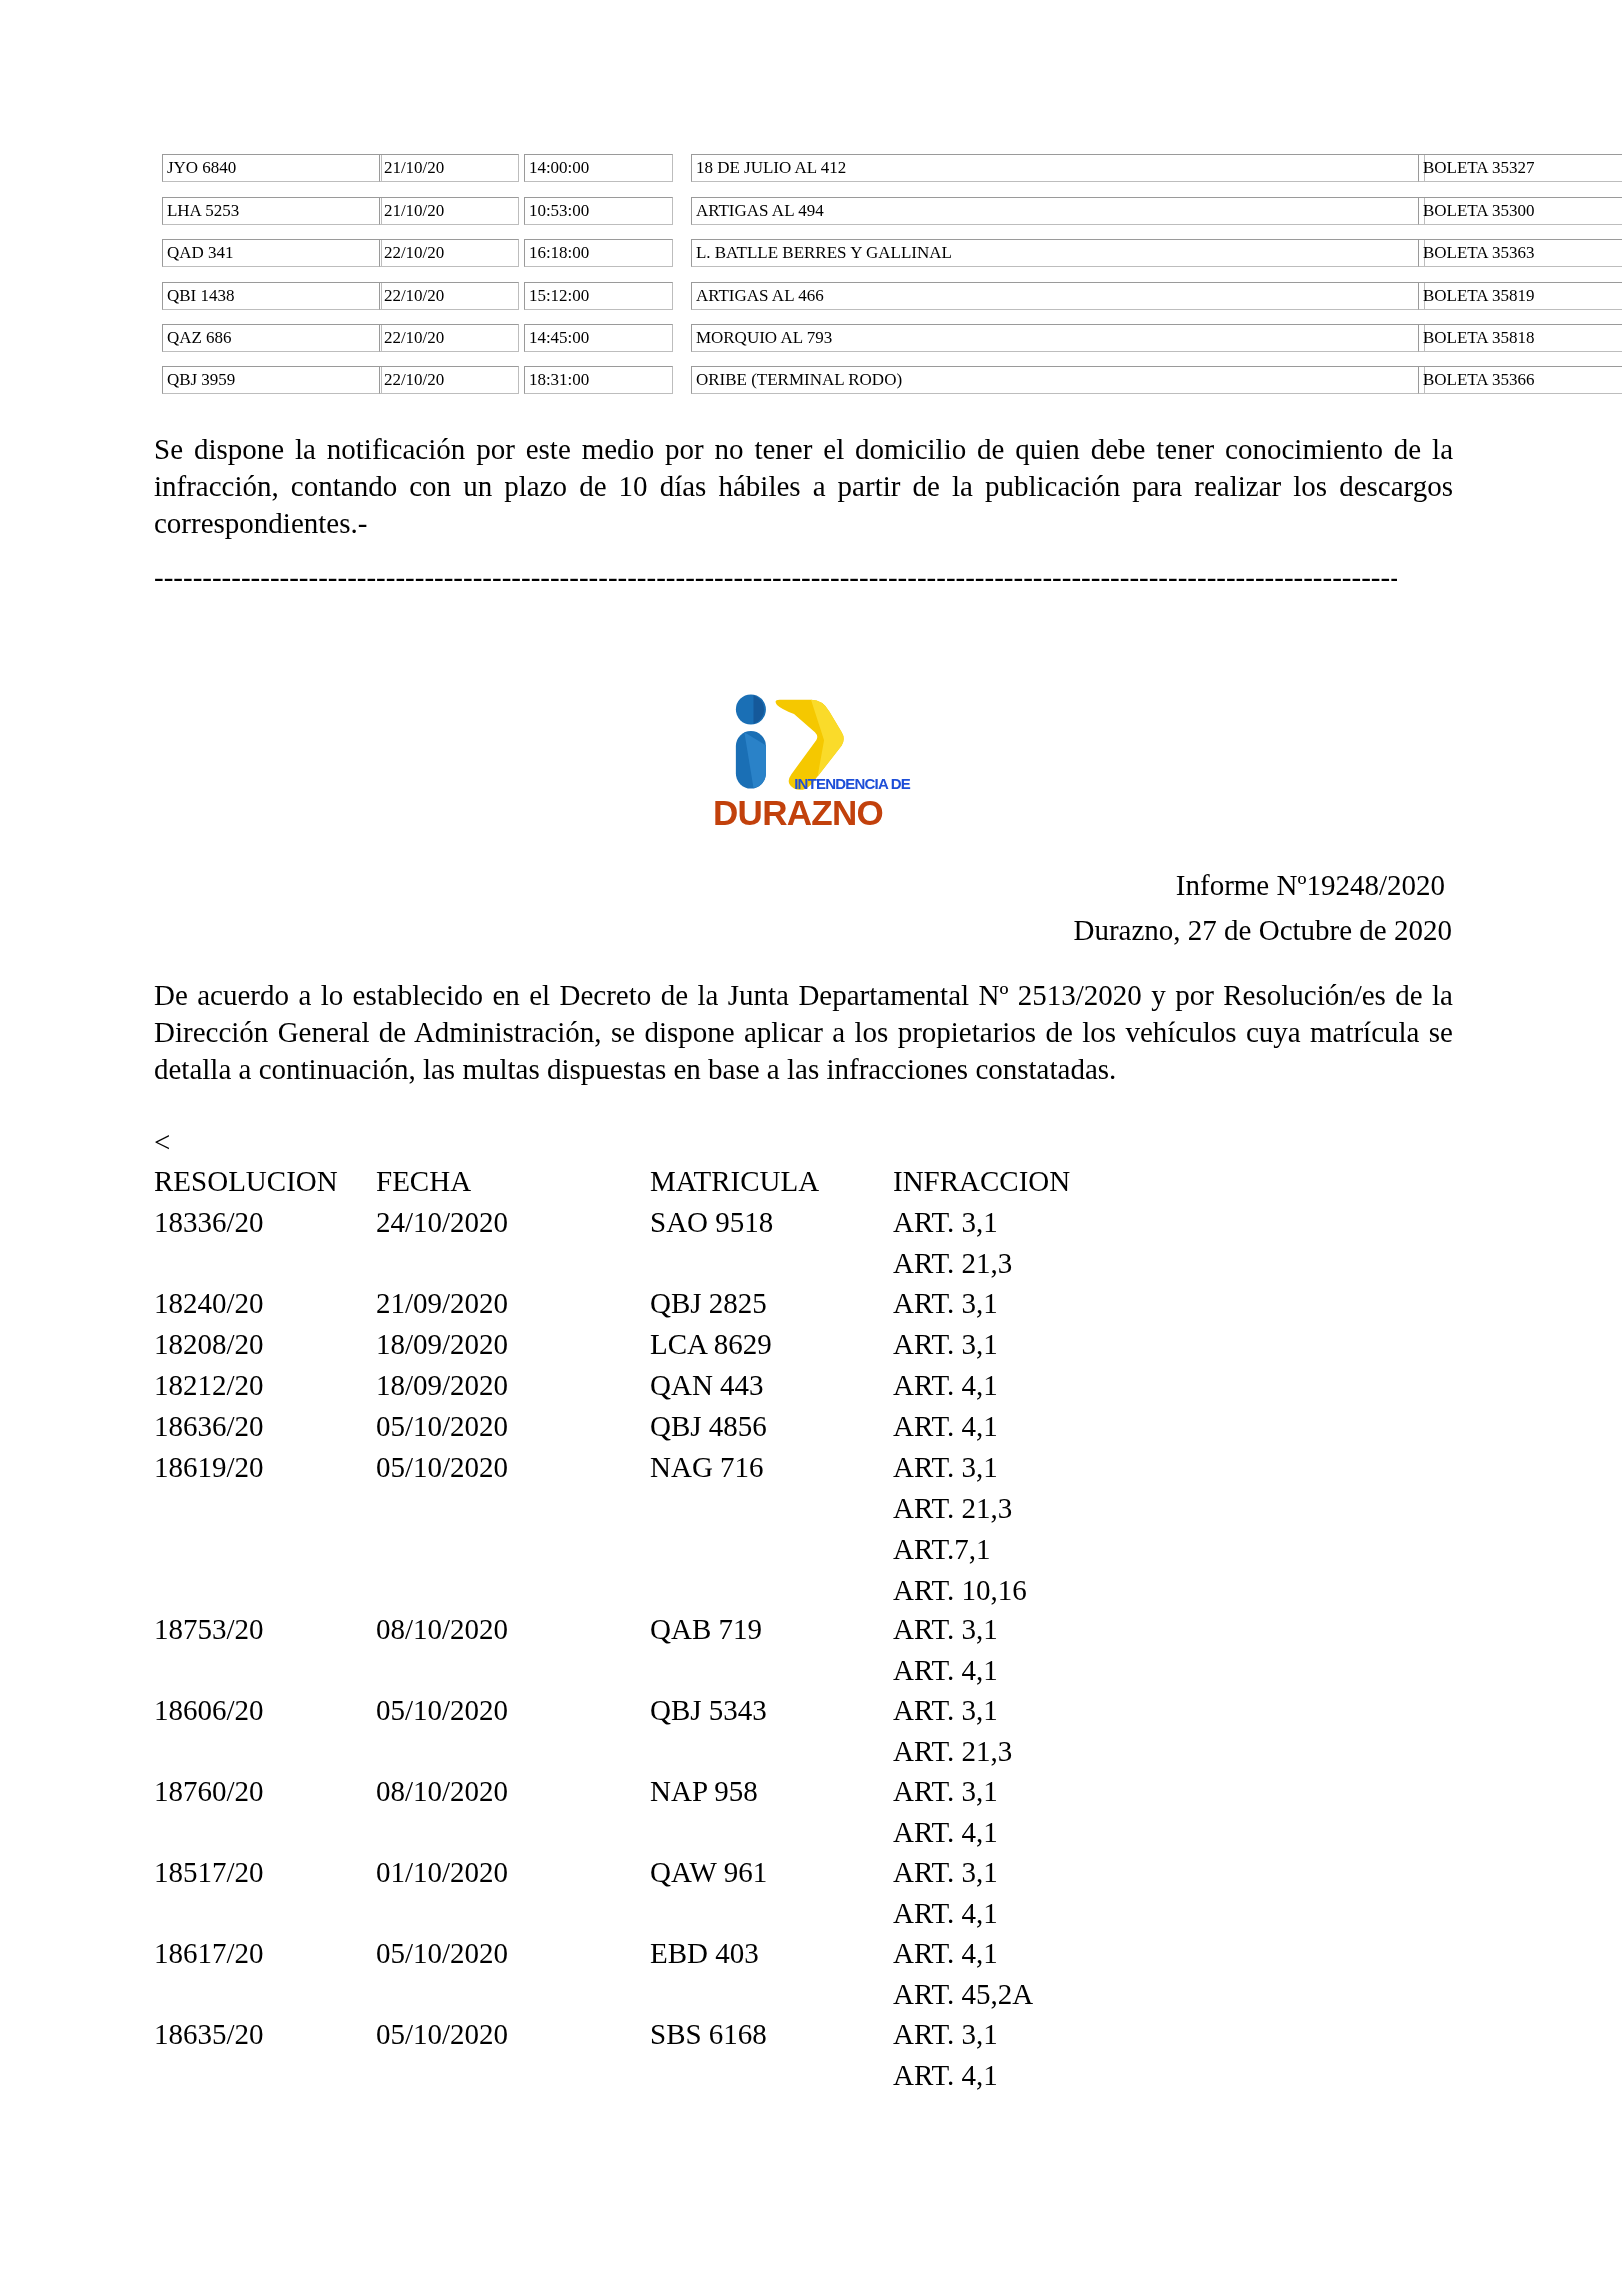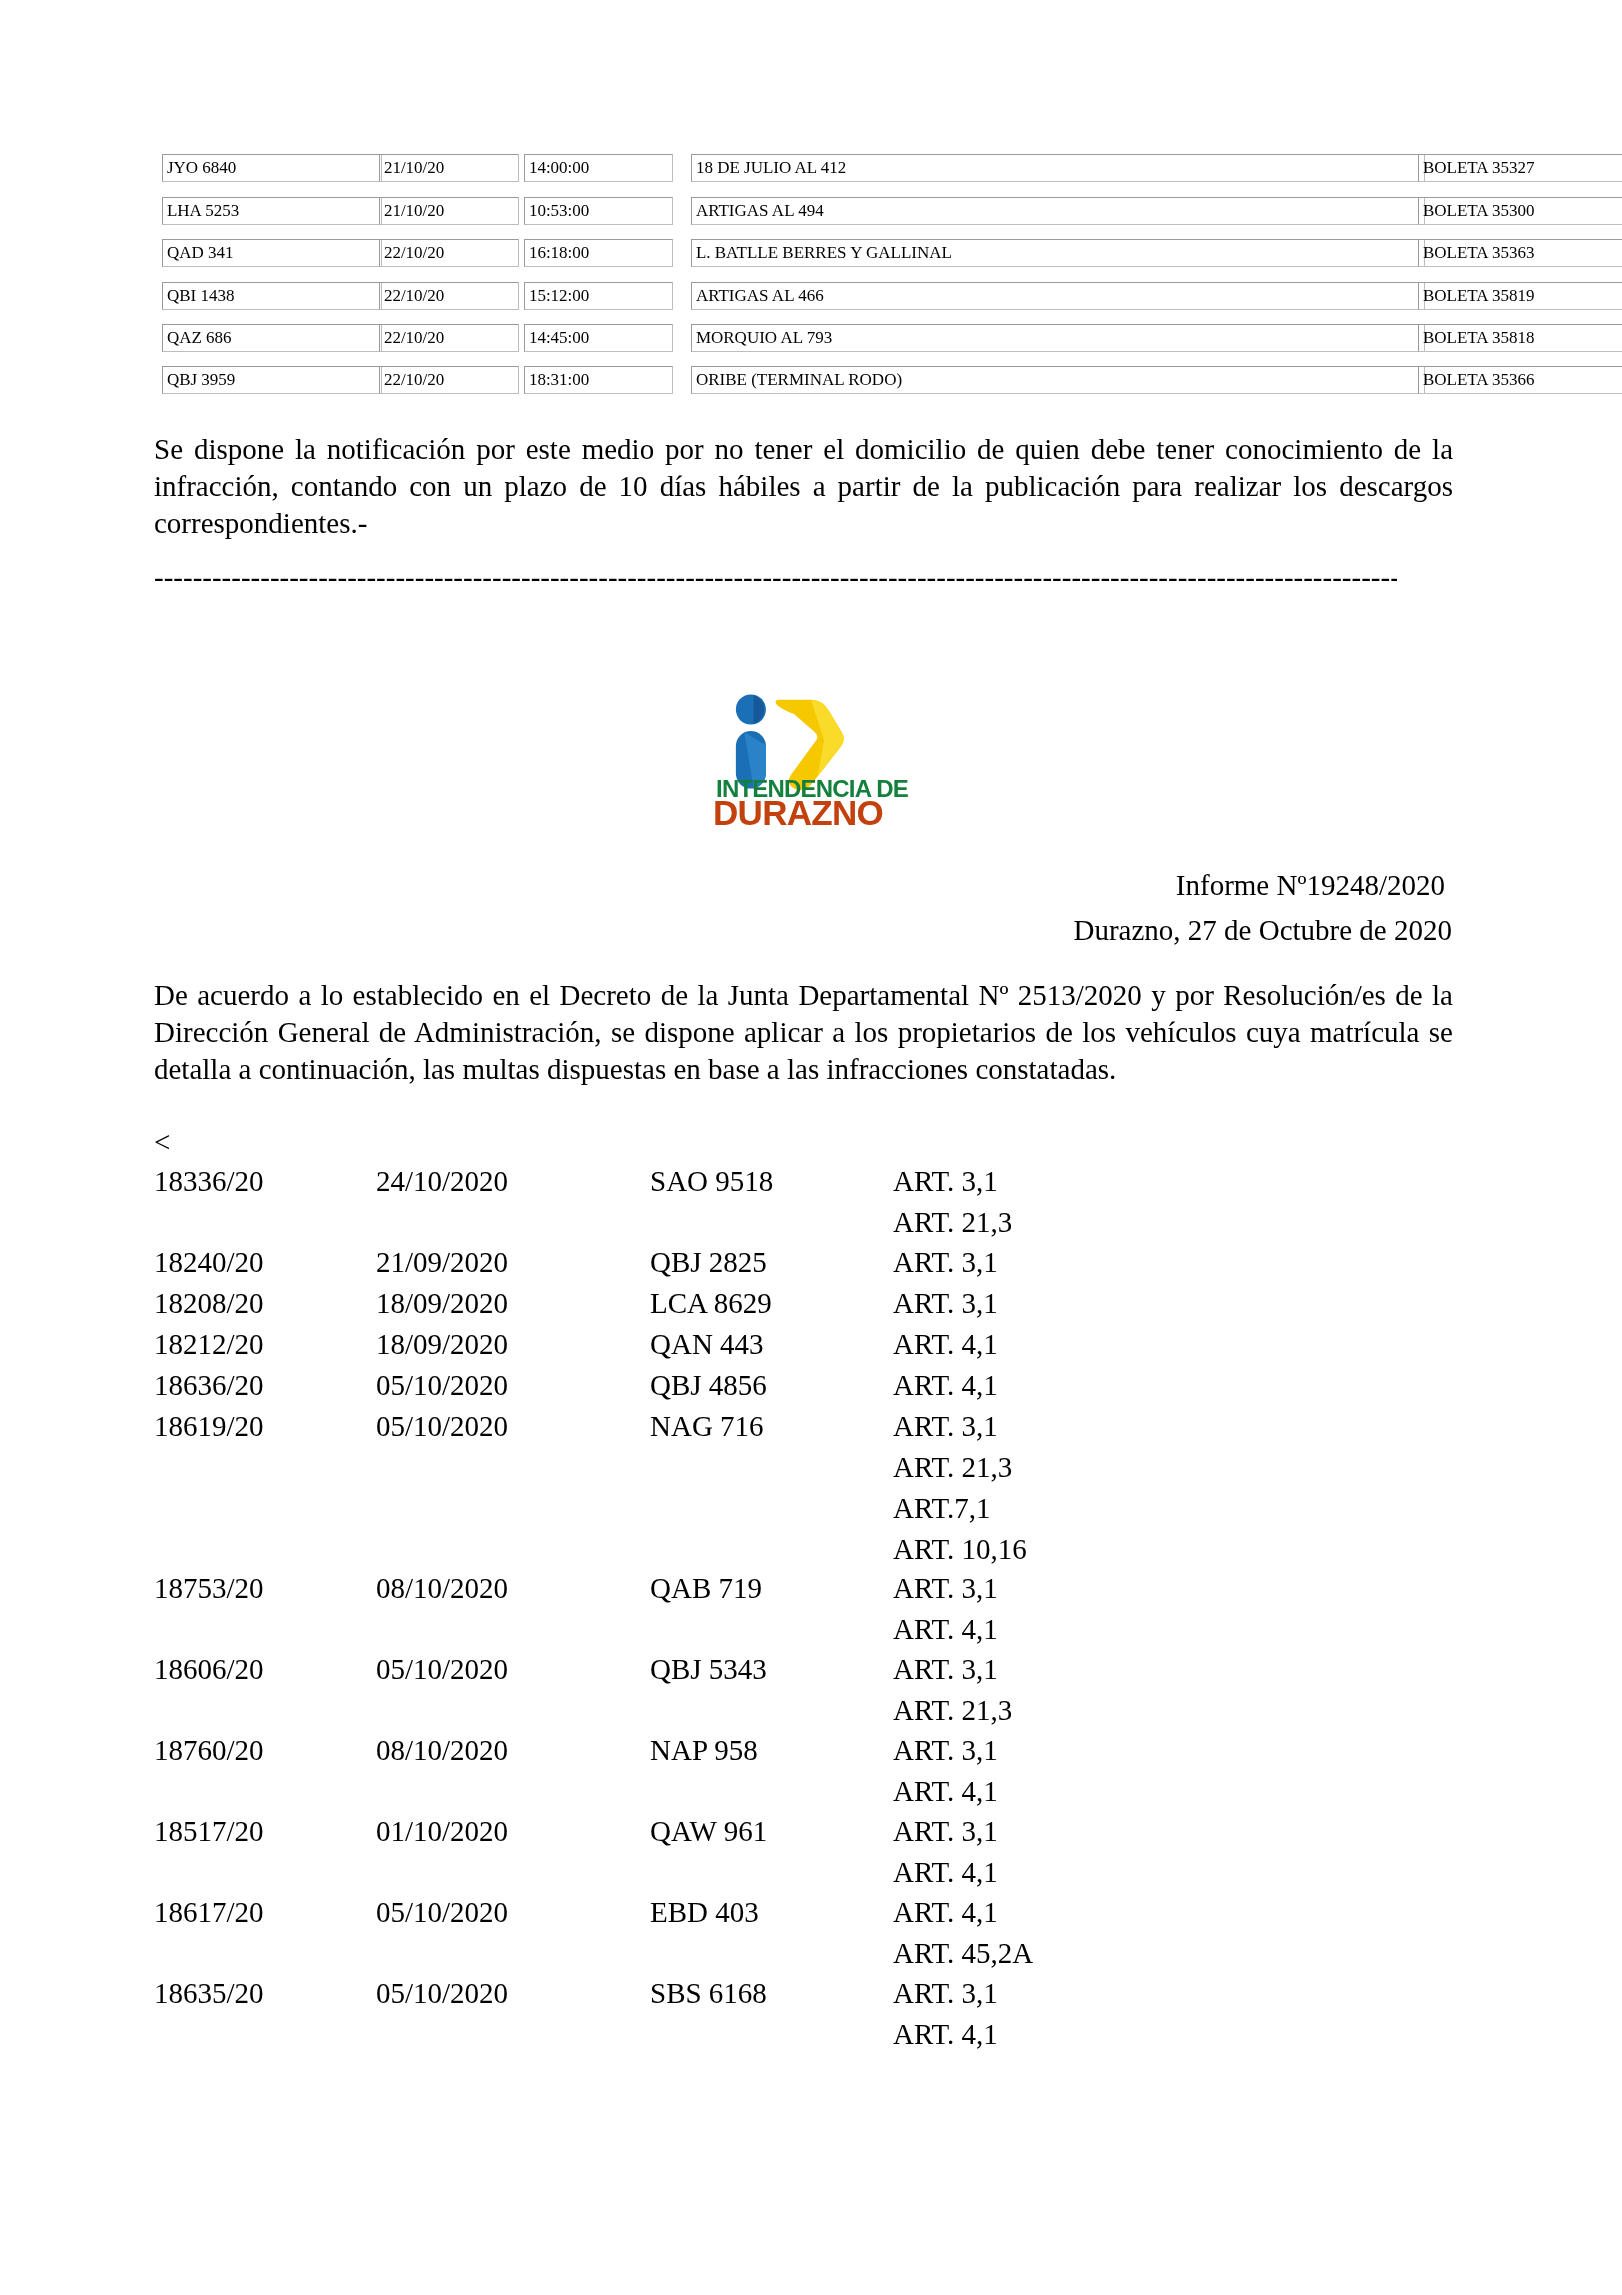--- a/index.html
+++ b/index.html
@@ -26,21 +26,21 @@
     font-size: 29px; line-height: 37px; text-align: justify; text-align-last: left;
   }
   .dashes {
     position: absolute; left: 154px; top: 559px; font-size: 29px; line-height: 37px;
     white-space: nowrap; width: 1243px; overflow: hidden; letter-spacing: 0px;
   }
   .logo { position: absolute; left: 713px; top: 680px; width: 196px; height: 157px; }
   .logo-text1 {
     position: absolute; left: 714px; top: 775px; width: 196px;
     font-family: "Liberation Sans", "DejaVu Sans", sans-serif; font-weight: bold;
-    font-size: 24px; letter-spacing: -0.8px; color: #15803d; text-align: center;
+    font-size: 15px; letter-spacing: -0.8px; color: #1d4ed8; text-align: right;
   }
   .logo-text2 {
     position: absolute; left: 713px; top: 793px; width: 196px;
     font-family: "Liberation Sans", "DejaVu Sans", sans-serif; font-weight: bold;
     font-size: 35px; letter-spacing: -0.7px; color: #c2410c; line-height: 39px;
   }
   .right-line {
     position: absolute; right: 170px; font-size: 29px; line-height: 37px; text-align: right; white-space: nowrap;
   }
   .lt { position: absolute; left: 154px; top: 1124px; font-size: 29px; line-height: 37px; }
@@ -124,20 +124,26 @@
 <div class="logo-text2">DURAZNO</div>
 
 <div class="right-line" style="top:867px; right:177px">Informe Nº19248/2020</div>
 <div class="right-line" style="top:912px">Durazno, 27 de Octubre de 2020</div>
 
 <div class="para" style="top:977px">De acuerdo a lo establecido en el Decreto de la Junta Departamental Nº 2513/2020 y por Resolución/es de la Dirección General de Administración, se dispone aplicar a los propietarios de los vehículos cuya matrícula se detalla a continuación, las multas dispuestas en base a las infracciones constatadas.</div>
 
 <div class="lt">&lt;</div>
 
 <div class="list">
+  <div class="lrow" style="height:41px">
+    <span class="col-res">RESOLUCION</span>
+    <span class="col-fec">FECHA</span>
+    <span class="col-mat">MATRICULA</span>
+    <span class="col-inf">INFRACCION</span>
+  </div>
   <div id="list-rows">
       <div class="lrow" style="height: 81px;">
         <span class="col-res">18336/20</span>
         <span class="col-fec">24/10/2020</span>
         <span class="col-mat">SAO 9518</span>
         <span class="col-inf">
           <span class="inf-line" style="position: static;">ART. 3,1</span>
           <span class="inf-line" style="position: static;">ART. 21,3</span>
         </span>
       </div>

